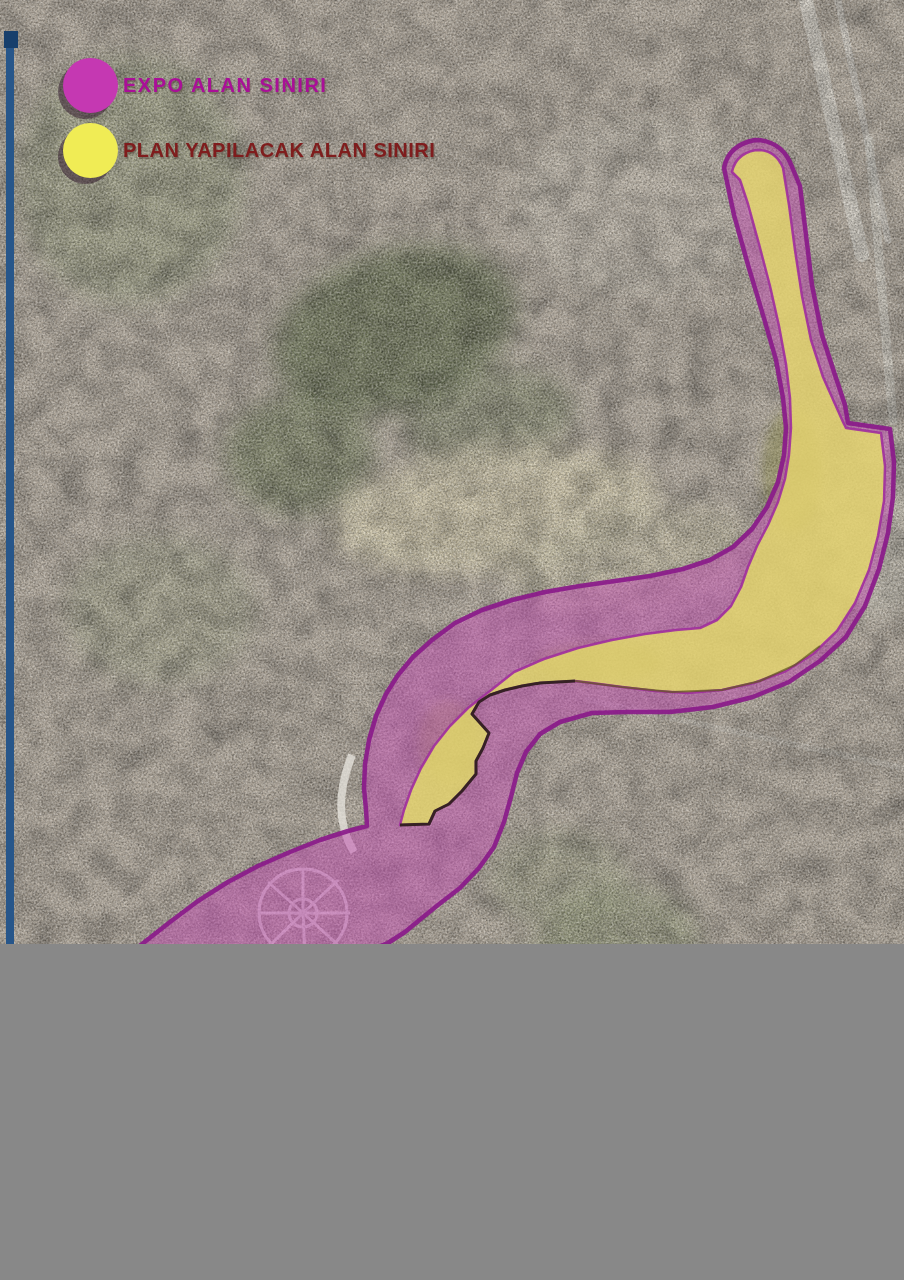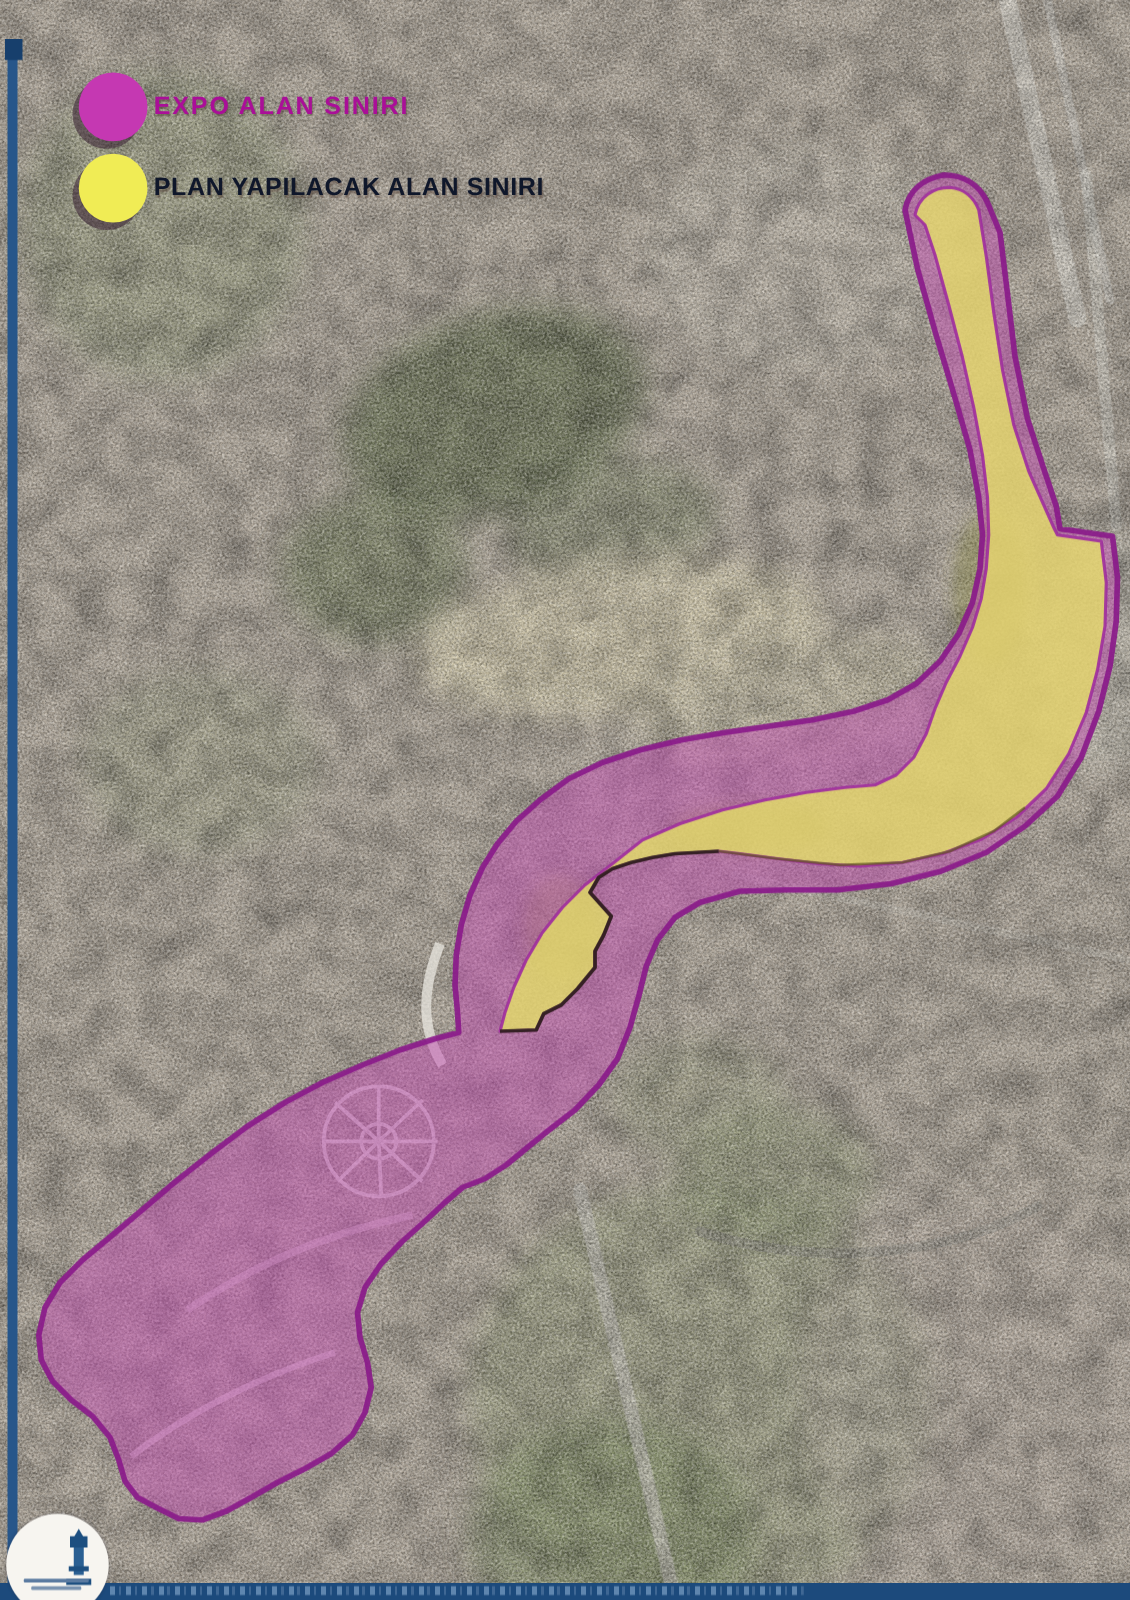--- a/index.html
+++ b/index.html
@@ -1,17 +1,17 @@
 <!DOCTYPE html>
 <html><head>
 <meta charset="utf-8">
 <style>
   html,body{margin:0;padding:0;background:#888;}
   .stage{
-    position:relative;width:904px;height:1280px;overflow:hidden;
+    position:relative;width:904px;height:944px;overflow:hidden;
     background:#b2a99c;font-family:"Liberation Sans",sans-serif;
   }
   .stage svg{position:absolute;left:0;top:0;}
   
   .legend{position:absolute;left:0;top:0;width:520px;height:200px;}
   .dot{position:absolute;width:55px;height:55px;border-radius:50%;
        box-shadow:-5px 6px 0 rgba(52,30,48,.55);}
   .dot1{left:63px;top:58px;}
   .dot2{left:63px;top:123px;}
   .leg-label{position:absolute;font-weight:bold;font-size:20px;letter-spacing:1.5px;
@@ -152,21 +152,21 @@
     <polyline fill="none" style="stroke:#5f561e" stroke-width="2" stroke-opacity="0.7" points="575,681 622,687 672,692 722,690 760,681 795,665 820,646"></polyline>
   </svg>
 
   <div class="legend">
     <div>
       <span class="dot dot1" style="background-color: rgb(197, 56, 178);"></span>
       <span class="leg-label lab1" style="color: rgb(170, 15, 152);">EXPO ALAN SINIRI</span>
     </div>
     <div>
       <span class="dot dot2" style="background-color: rgb(240, 236, 85);"></span>
-      <span class="leg-label lab2" style="color: #0f172a;">PLAN YAPILACAK ALAN SINIRI</span>
+      <span class="leg-label lab2" style="color: #7f1d1d;">PLAN YAPILACAK ALAN SINIRI</span>
     </div>
   </div>
 
   <div class="vbar"></div>
   <div class="vbar-cap"></div>
 
   <div class="footer-bar" style="background-color: rgb(28, 74, 124);">
     <div class="footer-dashes"></div>
   </div>
 

